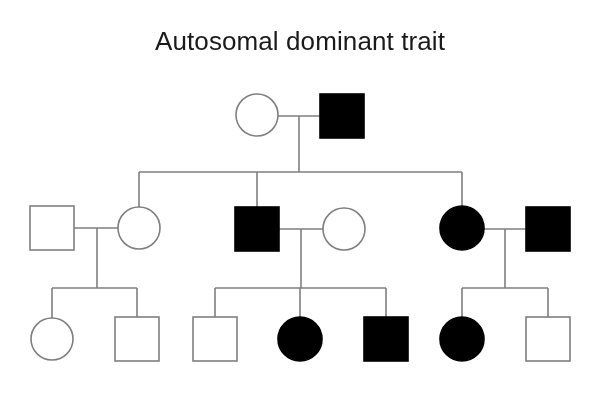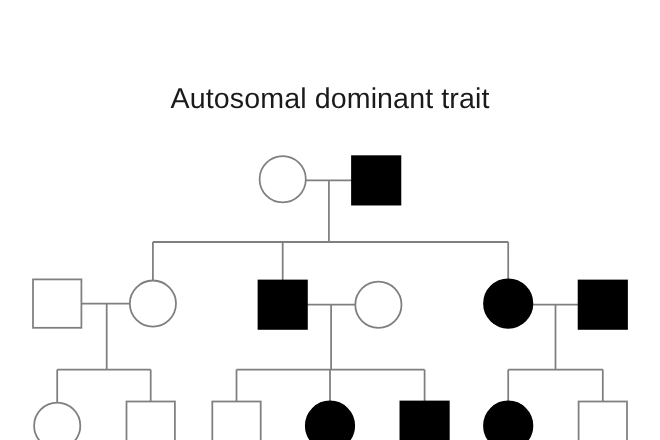--- a/index.html
+++ b/index.html
@@ -4,21 +4,21 @@
 <title>Autosomal dominant trait pedigree</title>
 <style>
   html,body{margin:0;padding:0;}
   body{
     width:600px;height:400px;
     background:#ffffff;
     font-family:"Liberation Sans","DejaVu Sans",sans-serif;
     overflow:hidden;
     position:relative;
   }
-  #pedigree-root{position:relative;width:600px;height:296px;margin-top:48px;}
+  #pedigree-root{position:relative;width:600px;height:296px;}
   #chart-title{
     position:absolute;left:0;top:28px;width:600px;
     text-align:center;
     font-size:26px;
     font-weight:400;
     color:#1a1a1a;
     letter-spacing:0.1px;
     line-height:1;
   }
   svg#pedigree-svg{position:absolute;left:0;top:0;width:600px;height:400px;display:block;}

